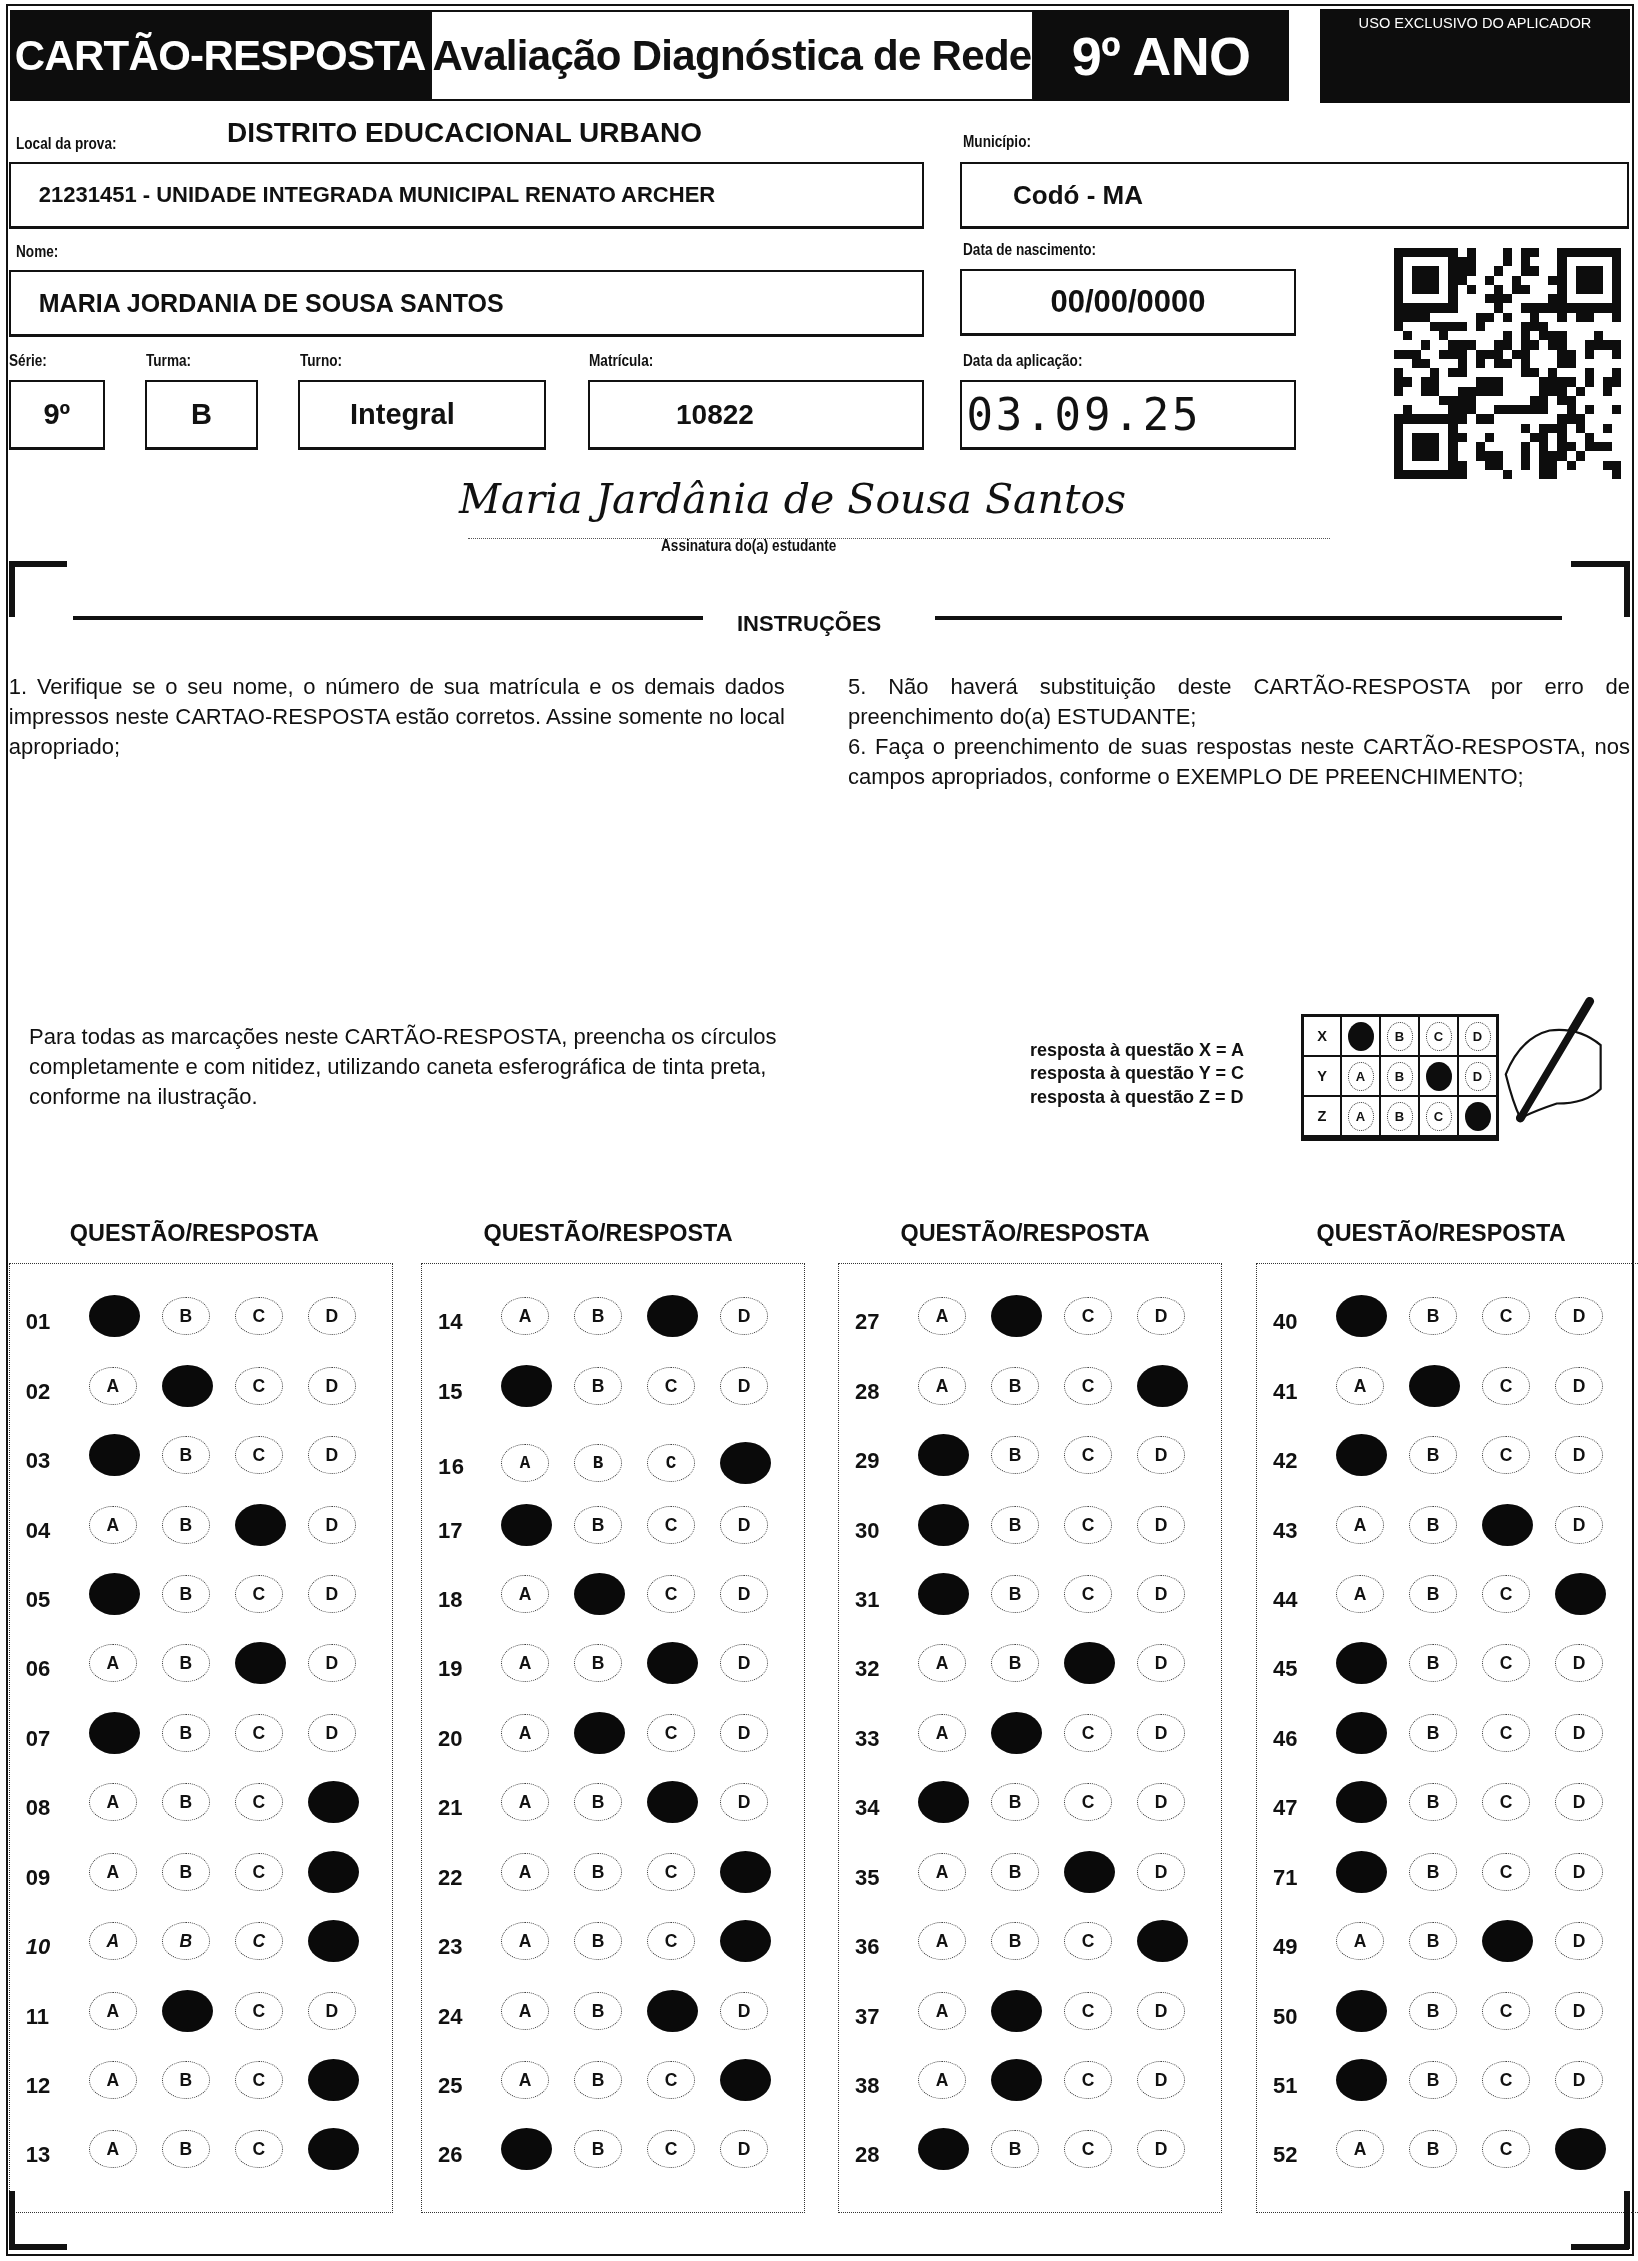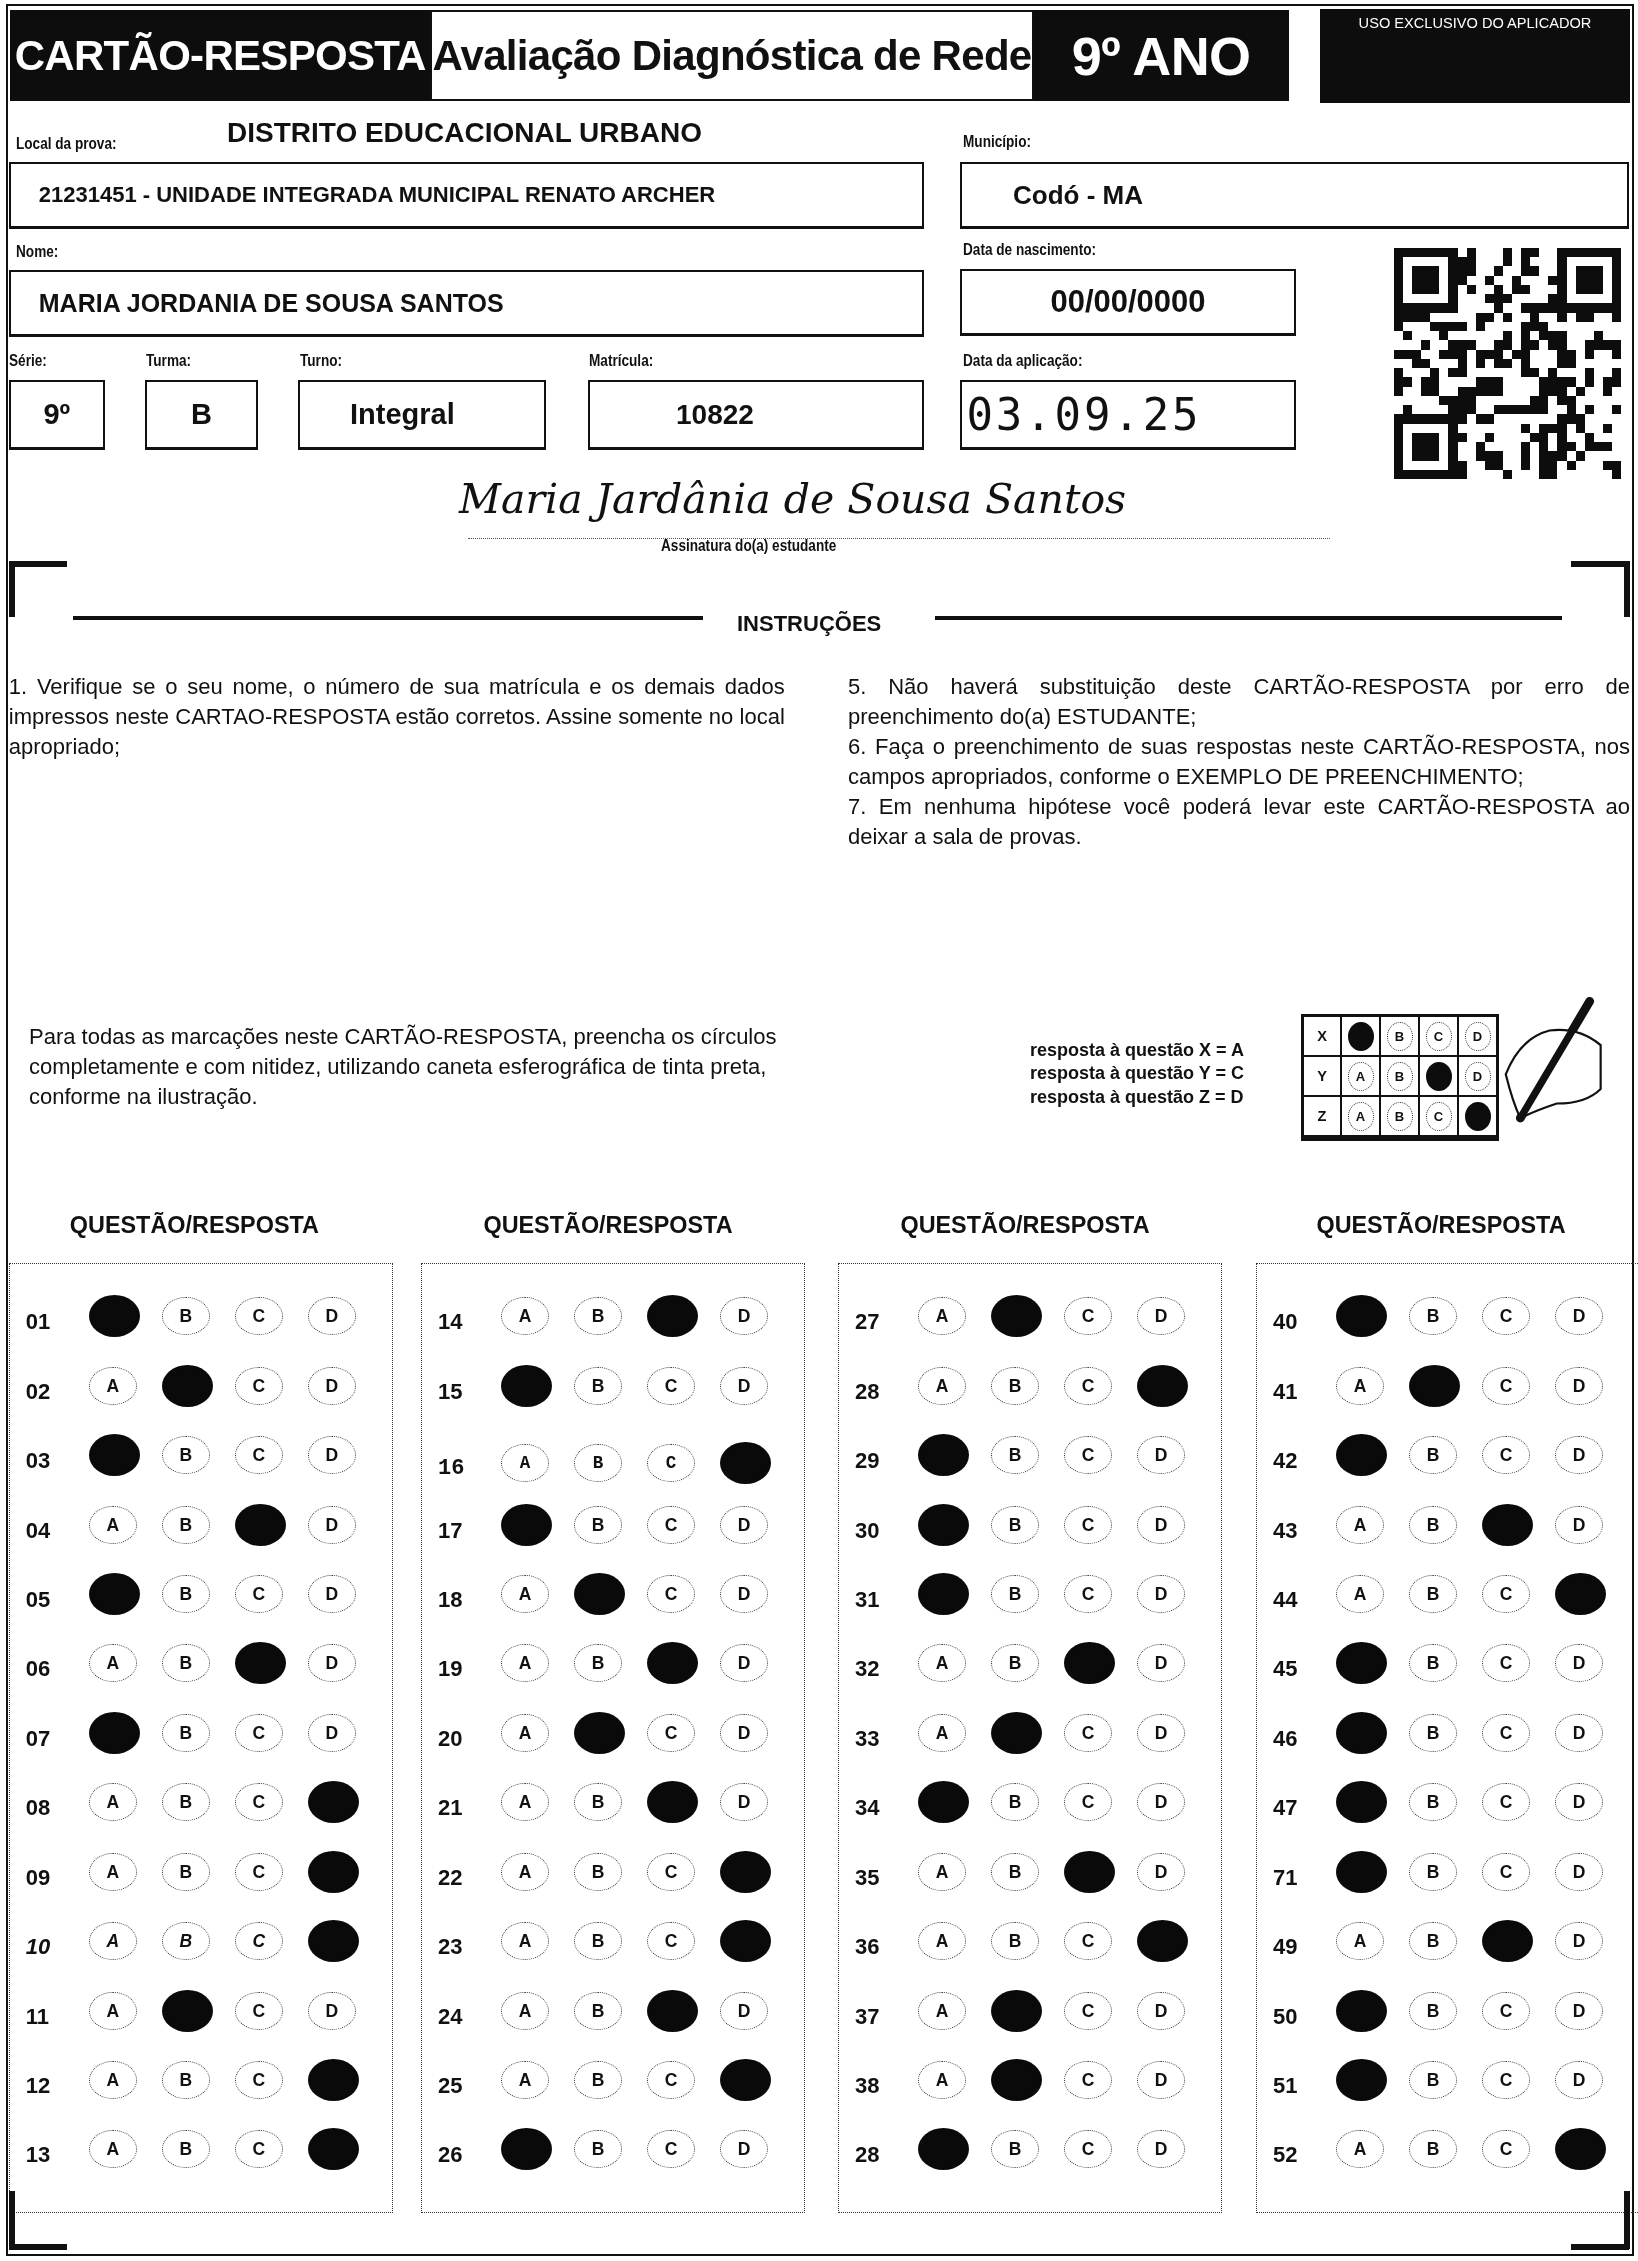--- a/index.html
+++ b/index.html
@@ -14,21 +14,21 @@
   .hand { font-family: "DejaVu Sans Mono", monospace; font-weight: normal; font-size: 44px; letter-spacing: 2.9px; }
   .sig { font-family: "DejaVu Serif", serif; font-style: italic; font-size: 41px; }
   .corner { position: absolute; background: #111; }
   .instr-title-line { height: 3.7px; background: #111; }
   .instr { font-size: 22px; line-height: 30px; text-align: justify; }
   .instr p { margin: 0; }
   .ex-grid { border: 2.2px solid #111; border-bottom-width: 5.8px; display: grid; grid-template-columns: 38px 39px 39px 39px 39px; background: #fff; }
   .ex-cell { border: 1.5px solid #111; height: 38px; display: flex; align-items: center; justify-content: center; font-weight: bold; font-size: 14.6px; }
   .ex-bub { width: 26px; height: 29px; border-radius: 50%; border: 1.5px dotted #333; display: flex; align-items: center; justify-content: center; font-size: 13px; font-weight: bold; box-sizing: border-box; }
   .ex-bub.filled { background: #0d0d0d; border-color: #0d0d0d; }
-  .col-title { font-size: 23.4px; font-weight: bold; text-align: center; position: absolute; width: 380px; }
+  .col-title { font-size: 23.4px; font-weight: bold; text-align: center; position: absolute; width: 380px; margin-top: 8px; }
   .qbox { position: absolute; border: 1.5px dotted #333; box-sizing: border-box; width: 384px; height: 950px; top: 1263px; }
   .qrow { position: absolute; left: 0; height: 58px; width: 100%; }
   .qnum { position: absolute; left: 16px; top: 16px; font-size: 22px; font-weight: bold; }
   .bub { position: absolute; top: 4.4px; width: 48px; height: 38px; border-radius: 50%; border: 1.5px dotted #333; box-sizing: border-box; display: flex; align-items: center; justify-content: center; font-size: 17.5px; font-weight: bold; background: #fff; cursor: pointer; }
   .bub.filled { background: #0a0a0a; border-color: #0a0a0a; width: 51px; height: 42px; top: 2.2px; color: transparent; }
   .qr { background: #fff; display: grid; grid-template-columns: repeat(25, 1fr); grid-template-rows: repeat(25, 1fr); }
   .qr span { display: block; }
 </style>
 </head>
 <body>
@@ -725,21 +725,20 @@
 <div class="abs instr-title-line" style="left:73px;top:616px;width:630px;"></div>
 <div class="abs" style="left:737px;top:611px;font-size:22px;font-weight:bold;">INSTRUÇÕES</div>
 <div class="abs instr-title-line" style="left:935px;top:616px;width:627px;"></div>
 
 <div class="abs instr" style="left:8.8px;top:672px;width:776px;">
   <p>1. Verifique se o seu nome, o número de sua matrícula e os demais dados impressos neste CARTAO-RESPOSTA estão corretos. Assine somente no local apropriado;</p>
 </div>
 <div class="abs instr" style="left:848px;top:672px;width:782px;">
   <p>5. Não haverá substituição deste CARTÃO-RESPOSTA por erro de preenchimento do(a) ESTUDANTE;</p>
   <p>6. Faça o preenchimento de suas respostas neste CARTÃO-RESPOSTA, nos campos apropriados, conforme o EXEMPLO DE PREENCHIMENTO;</p>
-  <p>7. Em nenhuma hipótese você poderá levar este CARTÃO-RESPOSTA ao deixar a sala de provas.</p>
 </div>
 
 <div class="abs" style="left:29px;top:1022px;width:826px;font-size:22px;line-height:30px;">Para todas as marcações neste CARTÃO-RESPOSTA, preencha os círculos completamente e com nitidez, utilizando caneta esferográfica de tinta preta, conforme na ilustração.</div>
 <div class="abs" style="left:1030px;top:1039px;font-size:18px;line-height:23.4px;font-weight:bold;">
   <div>resposta à questão X = A</div>
   <div>resposta à questão Y = C</div>
   <div>resposta à questão Z = D</div>
 </div>
 <div class="abs ex-grid" id="exgrid" style="left:1301px;top:1014px;">
     <div class="ex-cell">X</div>

